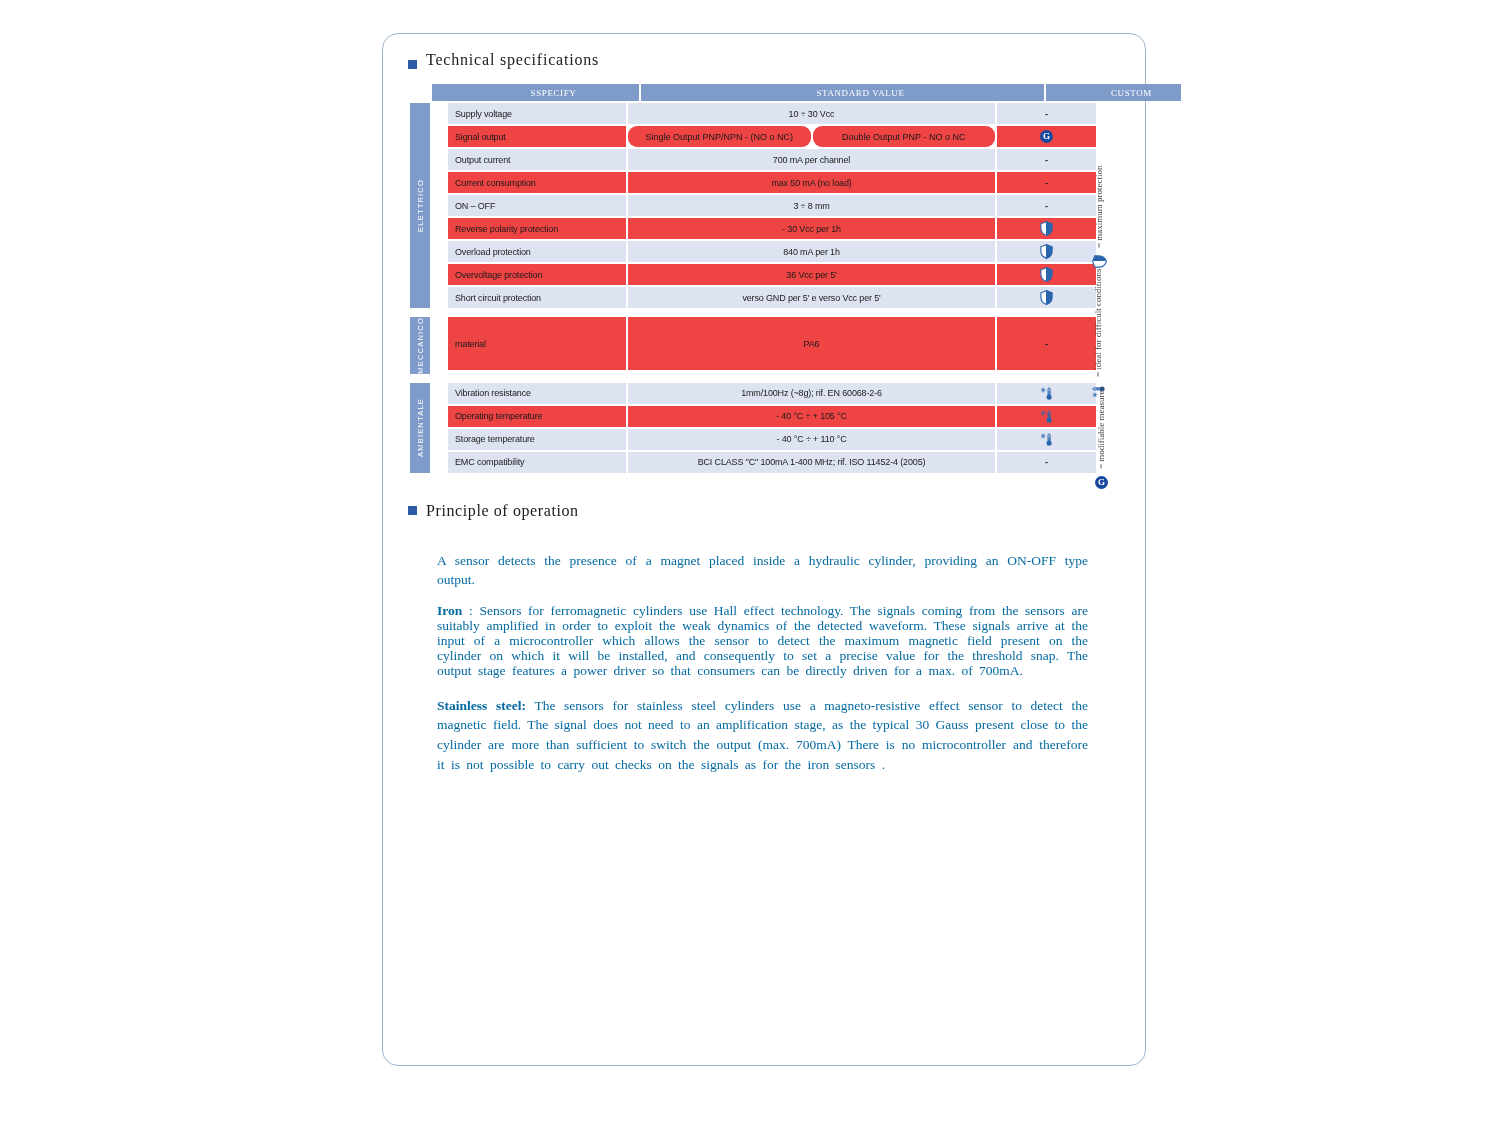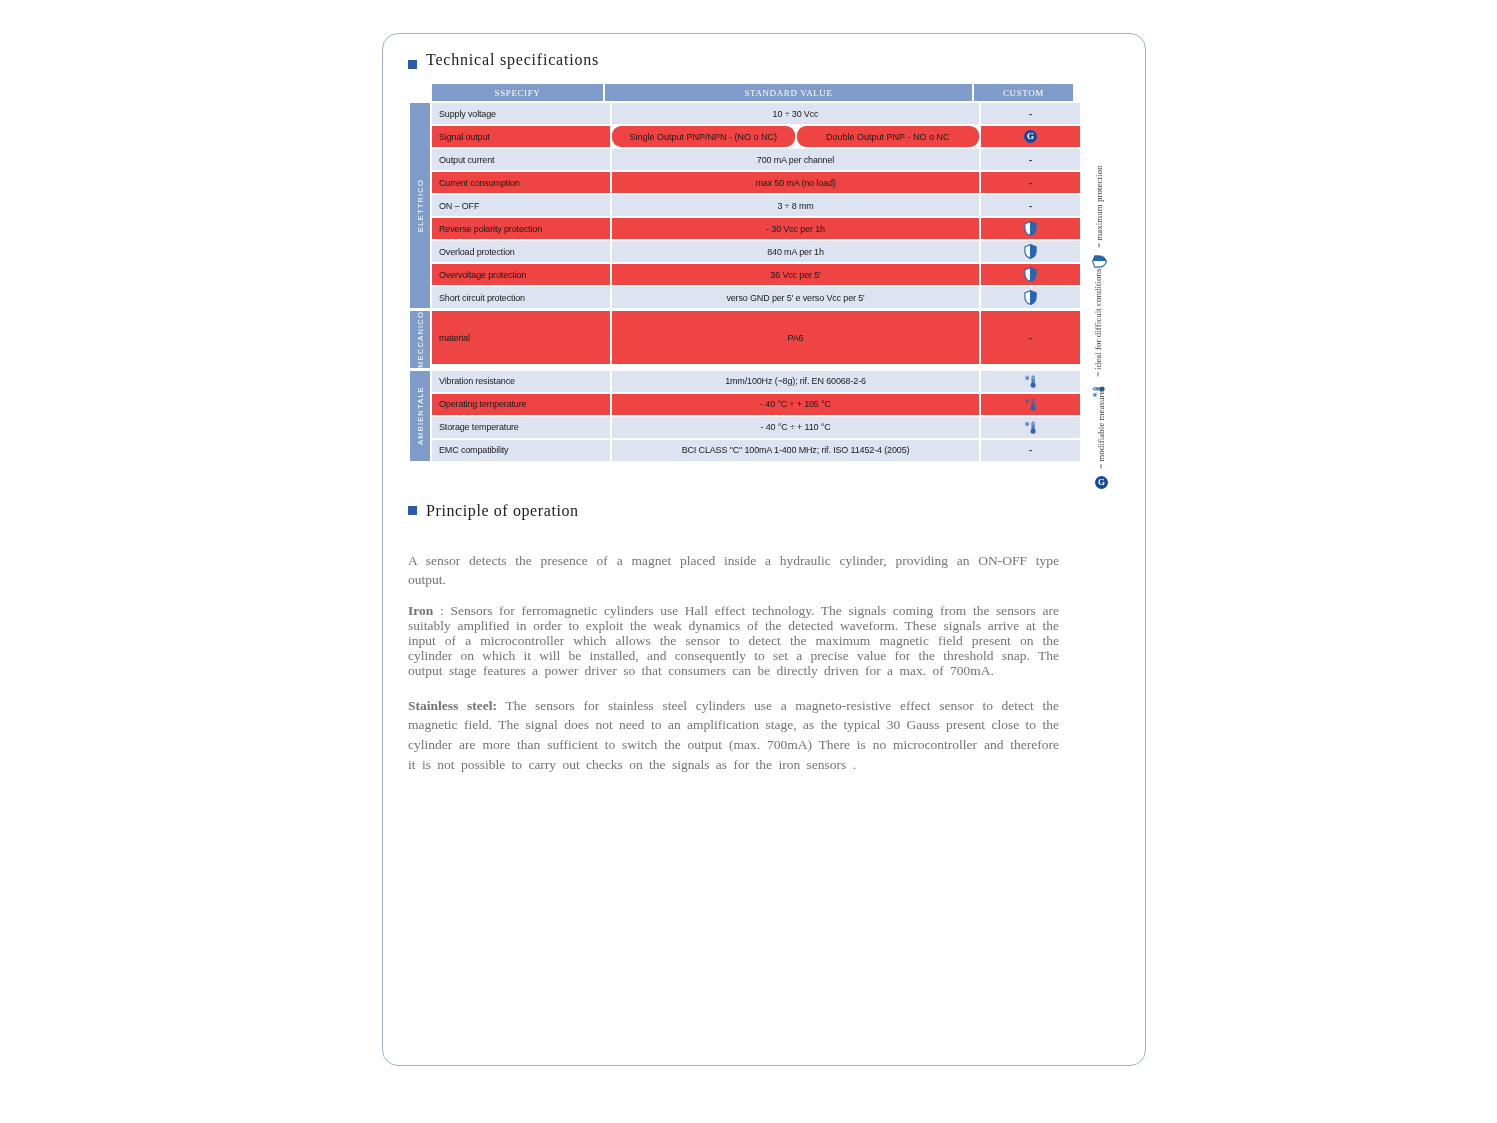--- a/index.html
+++ b/index.html
@@ -15,25 +15,25 @@
   
   .heading{
     position:absolute;display:flex;align-items:flex-end;gap:9px;
     font-family:"Liberation Serif",serif;font-size:16px;color:#1b1b1b;letter-spacing:0.8px;
   }
   .bullet-sq{width:9px;height:9px;background:#2d5ba6;margin-top:4px;flex:0 0 auto;}
   
   .spec-table{position:absolute;left:410px;top:84px;width:681px;font-size:9px;color:#1a1a1a;}
   .thead{display:flex;gap:2px;height:17px;margin-left:22px;margin-bottom:2px;
     font-family:"Liberation Serif",serif;font-size:9px;letter-spacing:0.6px;color:#ffffff;}
-  .thead>div{background:#7e9bc9;display:flex;align-items:center;justify-content:center;}
+  .thead>div{background:#7e9bc9;display:flex;align-items:center;justify-content:center;padding-left:36px;}
   .w-label{width:171px;flex:0 0 auto;}
   .w-value{width:367px;flex:0 0 auto;}
   .w-custom{width:99px;flex:0 0 auto;}
-  .group{display:flex;gap:2px;margin-bottom:3px;}
+  .group{display:flex;gap:18px;margin-bottom:9px;}
   .group-strip{width:20px;flex:0 0 auto;background:#7e9bc9;position:relative;
     display:flex;align-items:center;justify-content:center;}
   .group-strip span{
     writing-mode:vertical-rl;transform:rotate(180deg);
     color:#ffffff;font-size:7.5px;letter-spacing:1.2px;white-space:nowrap;}
   .group-rows{display:flex;flex-direction:column;gap:2px;flex:1;}
   .row{display:flex;gap:2px;height:21px;}
   .row.tall{height:53px;}
   .cell{display:flex;align-items:center;letter-spacing:-0.15px;}
   .cell.lbl{padding-left:7px;}
@@ -56,22 +56,22 @@
     position:absolute;transform-origin:0 0;transform:rotate(-90deg);
     display:flex;align-items:center;gap:7px;height:16px;white-space:nowrap;
     font-family:"Liberation Serif",serif;font-size:9px;color:#3c3c3c;}
   .legend-item .g-circle{transform:rotate(90deg);}
   
   .principle{position:absolute;left:408px;top:502px;width:683px;}
   .principle .heading-inline{
     display:flex;align-items:flex-start;gap:9px;
     font-family:"Liberation Serif",serif;font-size:16px;color:#1b1b1b;letter-spacing:0.6px;}
   .para{
-    width:651px;font-family:"Liberation Serif",serif;
-    font-size:13.5px;color:#737373;text-align:justify;word-spacing:3px;}
+    margin-left:29px;width:651px;font-family:"Liberation Serif",serif;
+    font-size:13.5px;color:#0369a1;text-align:justify;word-spacing:3px;}
   .para.p1{margin-top:31px;line-height:1.42;}
   .para.p2{margin-top:15px;line-height:1.1;}
   .para.p3{margin-top:17px;line-height:1.47;}
 </style>
 </head>
 <body>
 
 <svg width="0" height="0" style="position:absolute">
   <defs>
     <linearGradient id="halfFill" x1="0" y1="0" x2="1" y2="0">

